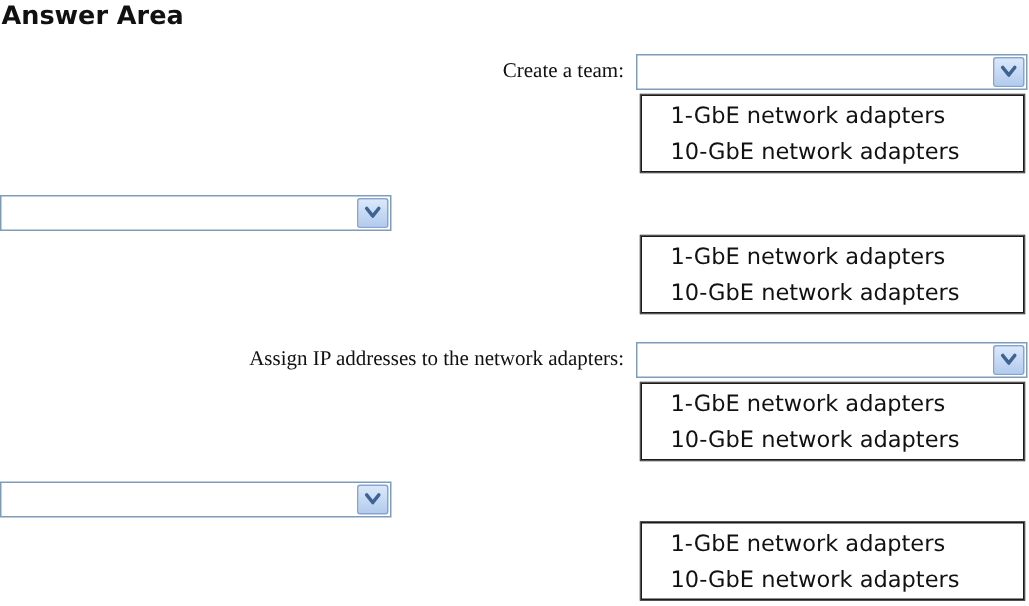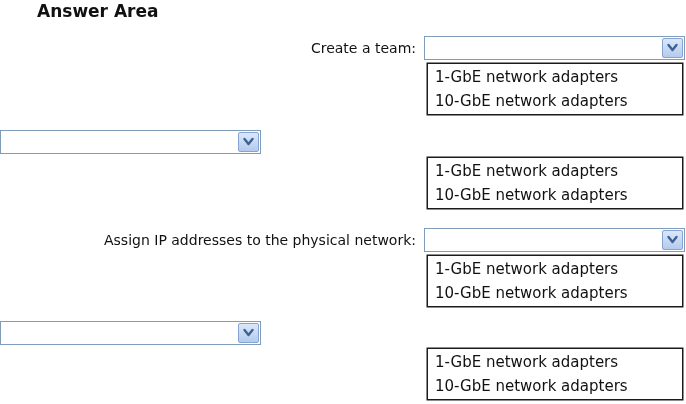--- a/index.html
+++ b/index.html
@@ -17,35 +17,35 @@
     overflow: hidden;
   }
   .page-title {
     position: absolute;
     left: 1px;
     top: 1px;
     font-size: 17px;
     font-weight: bold;
     letter-spacing: 0px;
     color: var(--text, #111);
-    padding-left: 36px;
   }
   .group {
     position: absolute;
     left: 0;
     width: 686px;
   }
   .g1 { top: 36px; }
   .g2 { top: 130px; }
   .g3 { top: 228px; }
   .g4 { top: 321px; }
   .combo-row {
     display: flex;
     align-items: center;
     height: 24px;
+    font-family: Liberation Serif, serif;
   }
   .q-label {
     flex: 0 0 424px;
     box-sizing: border-box;
     padding-right: 8px;
     text-align: right;
     font-size: 14px;
     line-height: 24px;
     white-space: nowrap;
     color: var(--text, #111);
@@ -100,20 +100,21 @@
   }
   .option {
     height: 24px;
     line-height: 24px;
     padding-left: 7px;
     font-size: 15px;
     white-space: nowrap;
     overflow: hidden;
     color: var(--text, #111);
     cursor: default;
+    margin-left: 12px;
   }
 </style>
 </head>
 <body>
 
 <div class="page">
 
   <div class="page-title">Answer Area</div>
 
   <div class="group g1">
@@ -146,21 +147,21 @@
       </div>
     </div>
     <div class="listbox">
       <div class="option">1-GbE network adapters</div>
       <div class="option">10-GbE network adapters</div>
     </div>
   </div>
 
   <div class="group g3">
     <div class="combo-row">
-      <div class="q-label">Assign IP addresses to the physical network:</div>
+      <div class="q-label">Assign IP addresses to the network adapters:</div>
       <div class="combo">
         <div class="combo-value"></div>
         <div class="combo-btn">
           <svg class="chevron" width="13" height="10" viewBox="0 0 13 10">
             <path d="M2.5 2 L6.5 7 L10.5 2" fill="none" stroke="var(--chevron, #3d6293)" stroke-width="2.4" stroke-linecap="round" stroke-linejoin="round"></path>
           </svg>
         </div>
       </div>
     </div>
     <div class="listbox">

